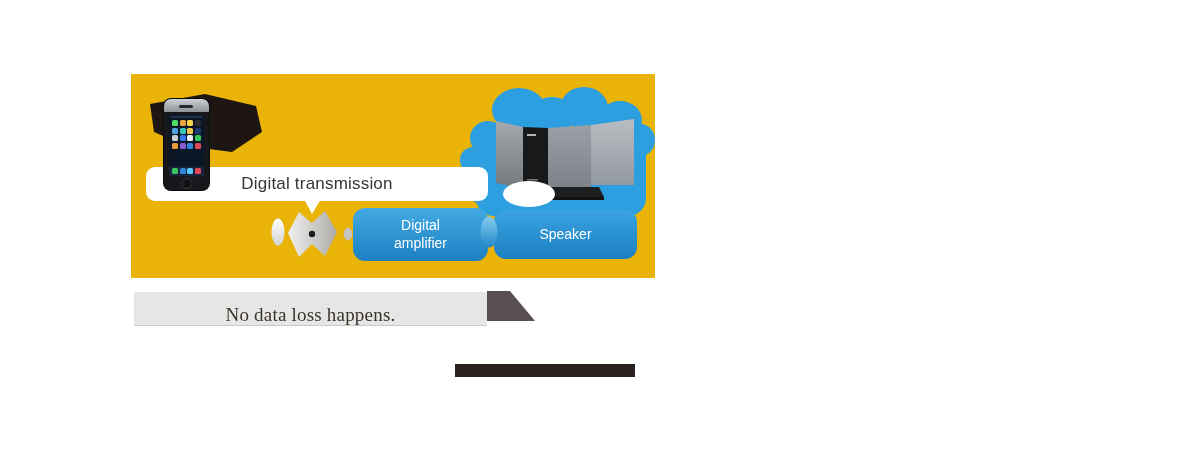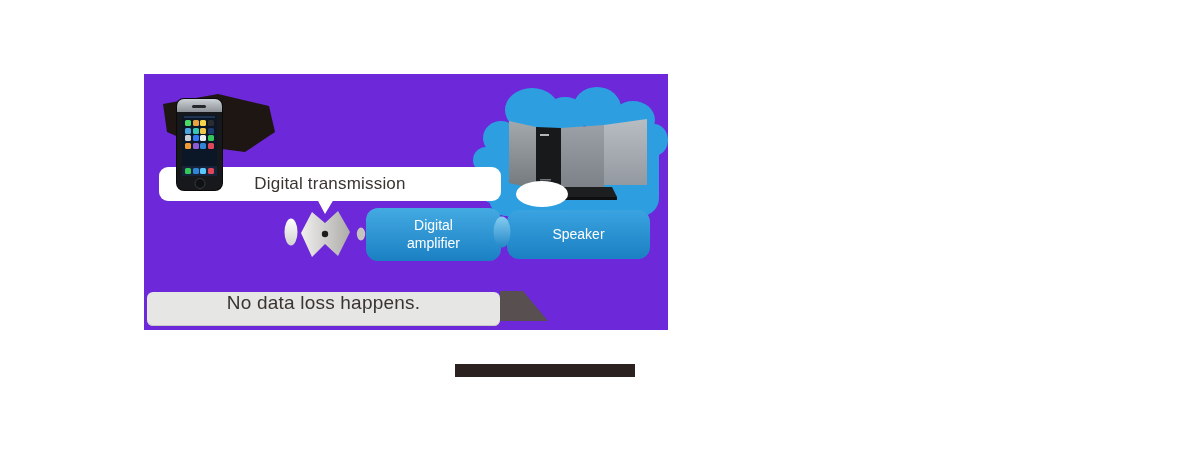--- a/index.html
+++ b/index.html
@@ -1,39 +1,39 @@
 <!DOCTYPE html>
 <html><head>
 <meta charset="utf-8">
 <style>
   html,body{margin:0;padding:0;background:#ffffff;}
   .canvas{position:relative;width:1200px;height:470px;background:#ffffff;overflow:hidden;
           font-family:"Liberation Sans", sans-serif;}
-  .panel{position:absolute;left:144px;top:74px;width:524px;height:256px;background:#6d28d9;}
+  .panel{position:absolute;left:131px;top:74px;width:524px;height:204px;background:#eab308;}
   .svg-back{position:absolute;left:0;top:0;z-index:0;}
   
   .banner{position:absolute;left:15px;top:93px;width:342px;height:34px;background:#ffffff;
           border-radius:9px;z-index:2;display:flex;align-items:center;justify-content:center;}
   .banner-label{font-size:17px;color:#3a3430;letter-spacing:.2px;}
   
   .node{position:absolute;z-index:2;border-radius:12px;
         background:linear-gradient(#44aae2,#1b80c3);
         display:flex;align-items:center;justify-content:center;text-align:center;}
   .node-label{color:#ffffff;font-size:14px;line-height:1.25;white-space:pre-line;}
   .node-music{left:15px;top:134px;width:133px;height:53px;}
   .node-amp{left:222px;top:134px;width:135px;height:53px;}
   .node-speaker{left:363px;top:136px;width:143px;height:49px;background:linear-gradient(#3aa3e0,#1b80c3);}
   
   .lens{position:absolute;z-index:3;}
   .lens-white{left:140px;top:144px;}
   .lens-blue{left:349px;top:142px;}
   
   .caption-bar{position:absolute;left:3px;top:218px;width:353px;height:34px;background:#e6e6e4;
-               border-radius:6px;z-index:2;display:flex;align-items:flex-start;justify-content:center;
-               box-shadow:inset 0 -1px 0 #c9c9c6;}
+               border-radius:1px;z-index:2;display:flex;align-items:flex-end;justify-content:center;
+               box-shadow:inset 0 -1px 0 #c9c9c6;font-family:Liberation Serif, serif;}
   .caption-label{font-size:19px;color:#3a3430;letter-spacing:.2px;}
   
   .phone{position:absolute;left:33px;top:25px;width:45px;height:91px;z-index:4;background:#17181b;
          border-radius:7px;overflow:hidden;box-shadow:0 0 0 1px #0a0a0b;}
   .phone-top{position:absolute;left:0;top:0;width:100%;height:13px;
              background:linear-gradient(#cdd2d7,#8d9298);}
   .earpiece{position:absolute;left:15px;top:6px;width:14px;height:3px;background:#26282b;border-radius:2px;}
   .screen{position:absolute;left:5px;top:16px;width:35px;height:61px;background:#0b1626;border-radius:1px;}
   .statusbar{position:absolute;left:2px;top:1px;width:31px;height:2px;background:#20344f;}
   .app-grid{position:absolute;left:3px;top:5px;width:30px;display:flex;flex-wrap:wrap;gap:1.5px;}

